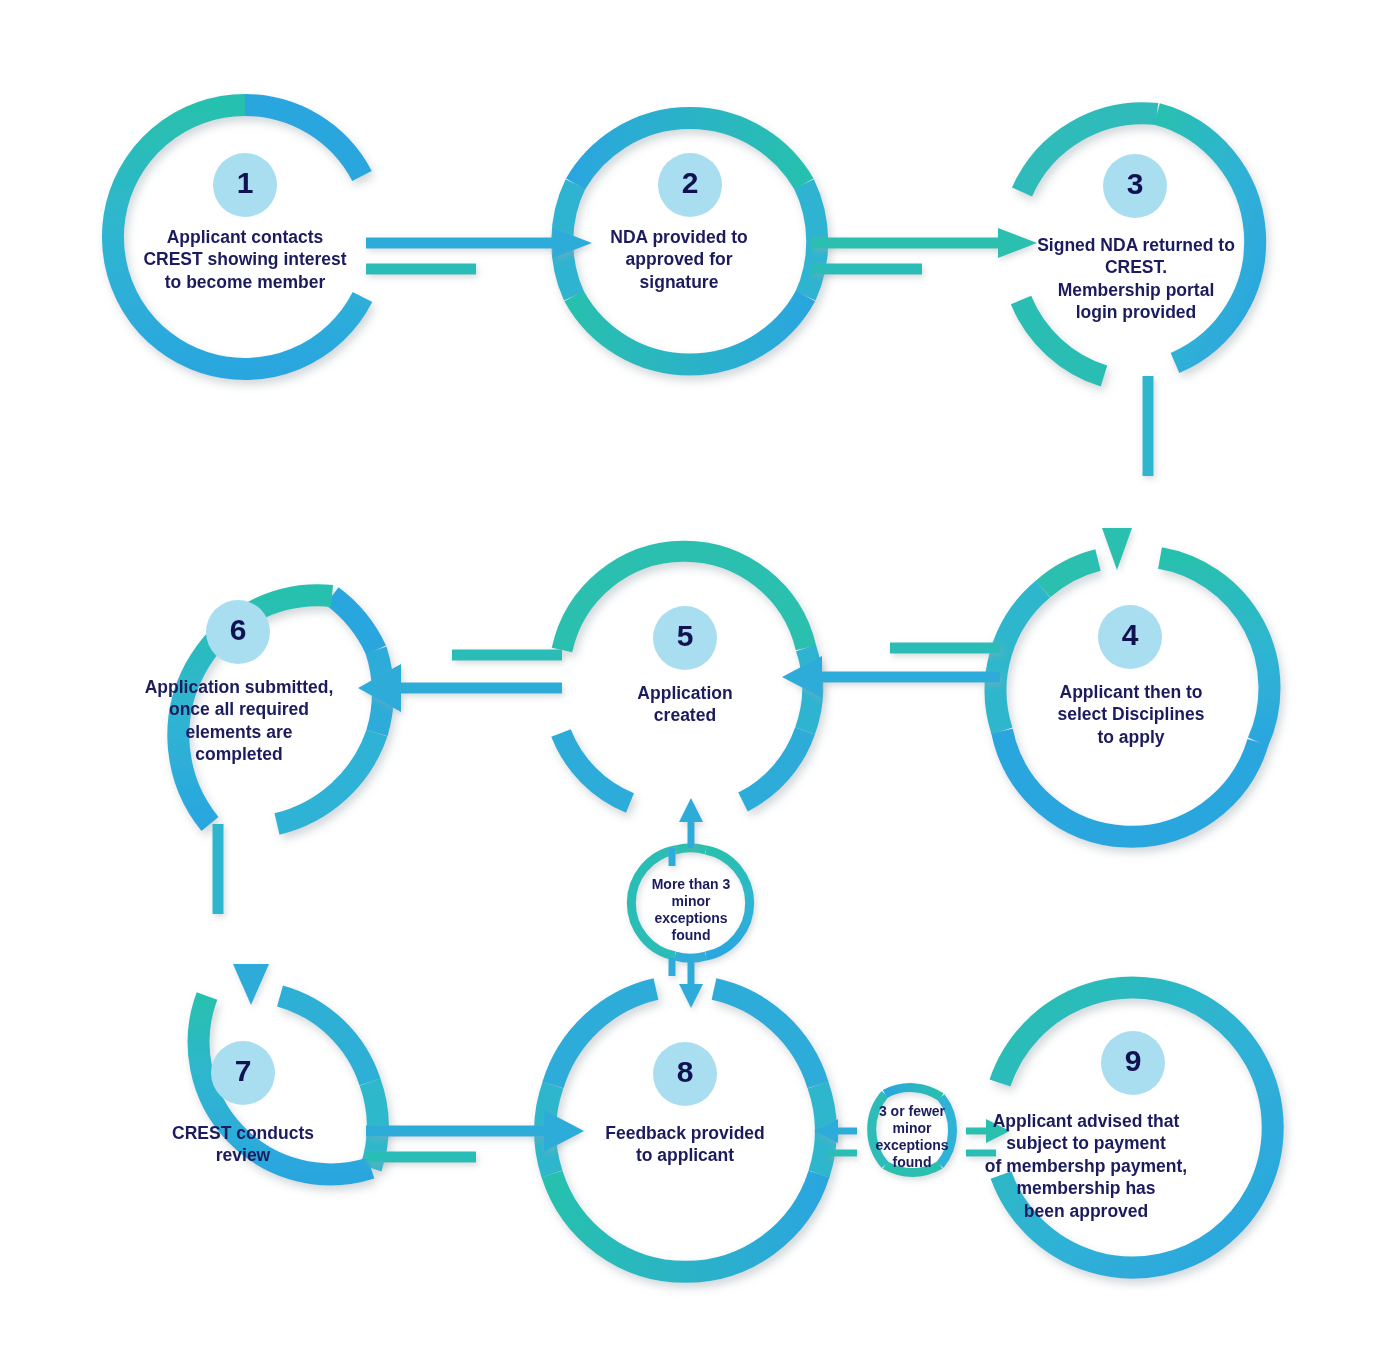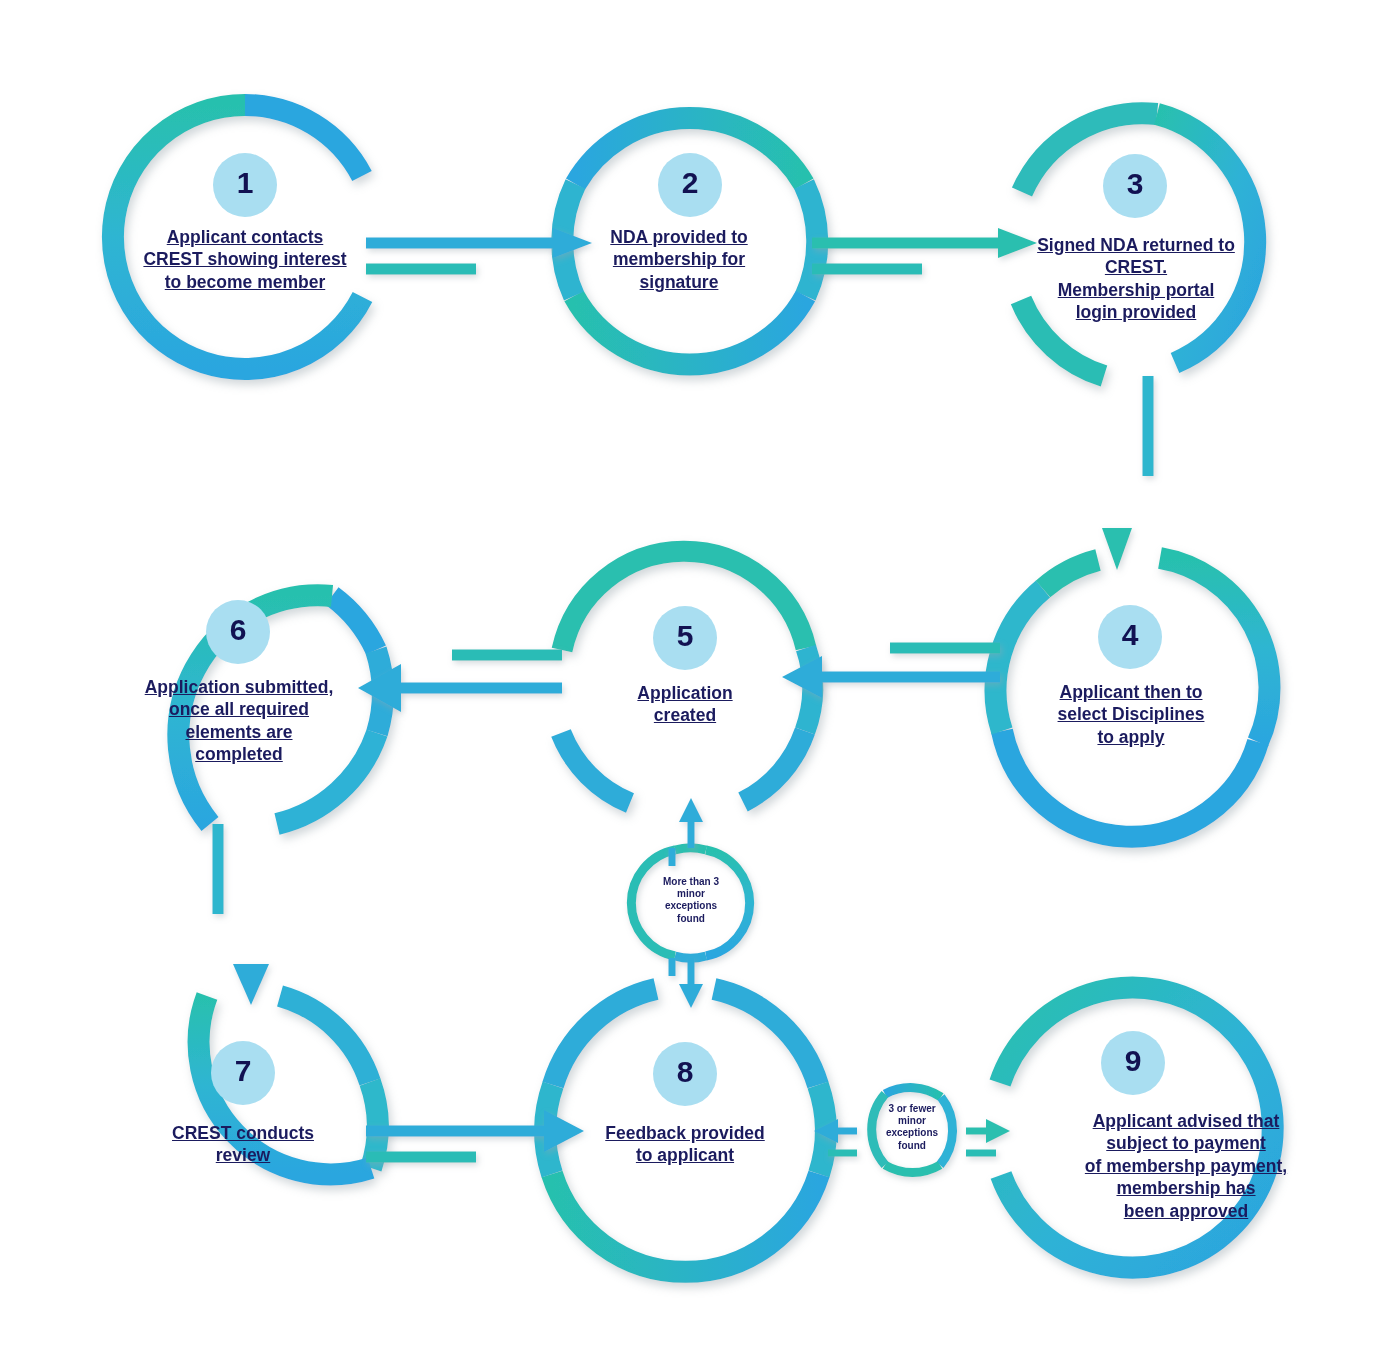--- a/index.html
+++ b/index.html
@@ -27,40 +27,39 @@
     width: 1380px;
     height: 1364px;
   }
   .node-label {
     position: absolute;
     text-align: center;
     color: #1b1b5e;
     font-weight: bold;
     line-height: 1.28;
     pointer-events: none;
-    text-decoration: underline;
     -webkit-font-smoothing: antialiased;
   }
   .node-number {
     position: absolute;
     text-align: center;
     color: #121252;
     font-weight: bold;
     pointer-events: none;
   }
   .decision-label {
     position: absolute;
     text-align: center;
     color: #1b1b5e;
     font-weight: bold;
     line-height: 1.22;
     pointer-events: none;
   }
   .big-text { font-size: 17.5px; }
-  .tiny-text { font-size: 10px; }
+  .tiny-text { font-size: 14px; }
   .num-text { font-size: 30px; }
 </style>
 </head>
 <body>
 
 <div id="stage">
 
   <svg id="flow-svg" viewBox="0 0 1380 1364">
     <defs>
 
@@ -269,21 +268,21 @@
     <div>Applicant contacts</div>
     <div>CREST showing interest</div>
     <div>to become member</div>
   </div>
 
   <div class="node-number num-text" style="left:650px; top:166px; width:80px;">
     <span>2</span>
   </div>
   <div class="node-label big-text" style="left:548px; top:226px; width:262px;">
     <div>NDA provided to</div>
-    <div>membership for</div>
+    <div>approved for</div>
     <div>signature</div>
   </div>
 
   <div class="node-number num-text" style="left:1095px; top:167px; width:80px;">
     <span>3</span>
   </div>
   <div class="node-label big-text" style="left:1000px; top:234px; width:272px;">
     <div>Signed NDA returned to</div>
     <div>CREST.</div>
     <div>Membership portal</div>
@@ -329,21 +328,21 @@
     <span>8</span>
   </div>
   <div class="node-label big-text" style="left:565px; top:1122px; width:240px;">
     <div>Feedback provided</div>
     <div>to applicant</div>
   </div>
 
   <div class="node-number num-text" style="left:1093px; top:1044px; width:80px;">
     <span>9</span>
   </div>
-  <div class="node-label big-text" style="left:1055px; top:1110px; width:262px;">
+  <div class="node-label big-text" style="left:955px; top:1110px; width:262px;">
     <div>Applicant advised that</div>
     <div>subject to payment</div>
     <div>of membershp payment,</div>
     <div>membership has</div>
     <div>been approved</div>
   </div>
 
   <div class="decision-label tiny-text" style="left:631px; top:876px; width:120px;">
     <div>More than 3</div>
     <div>minor</div>

